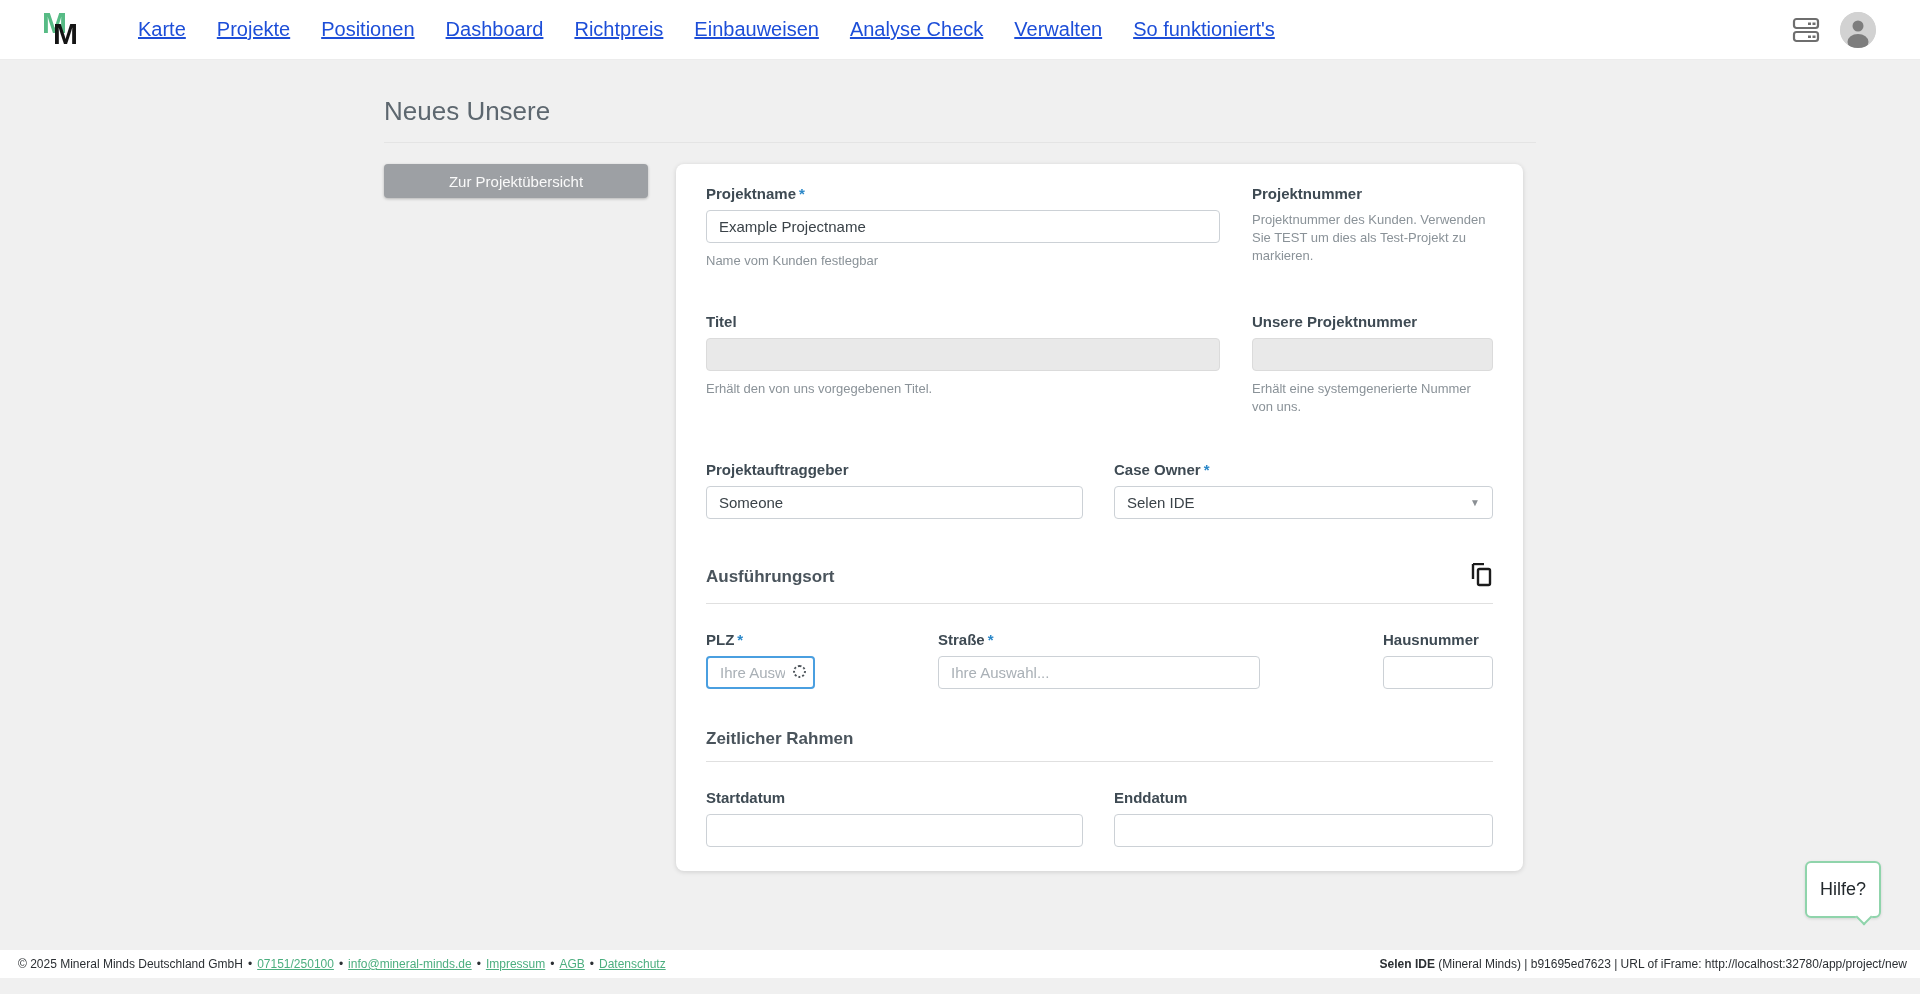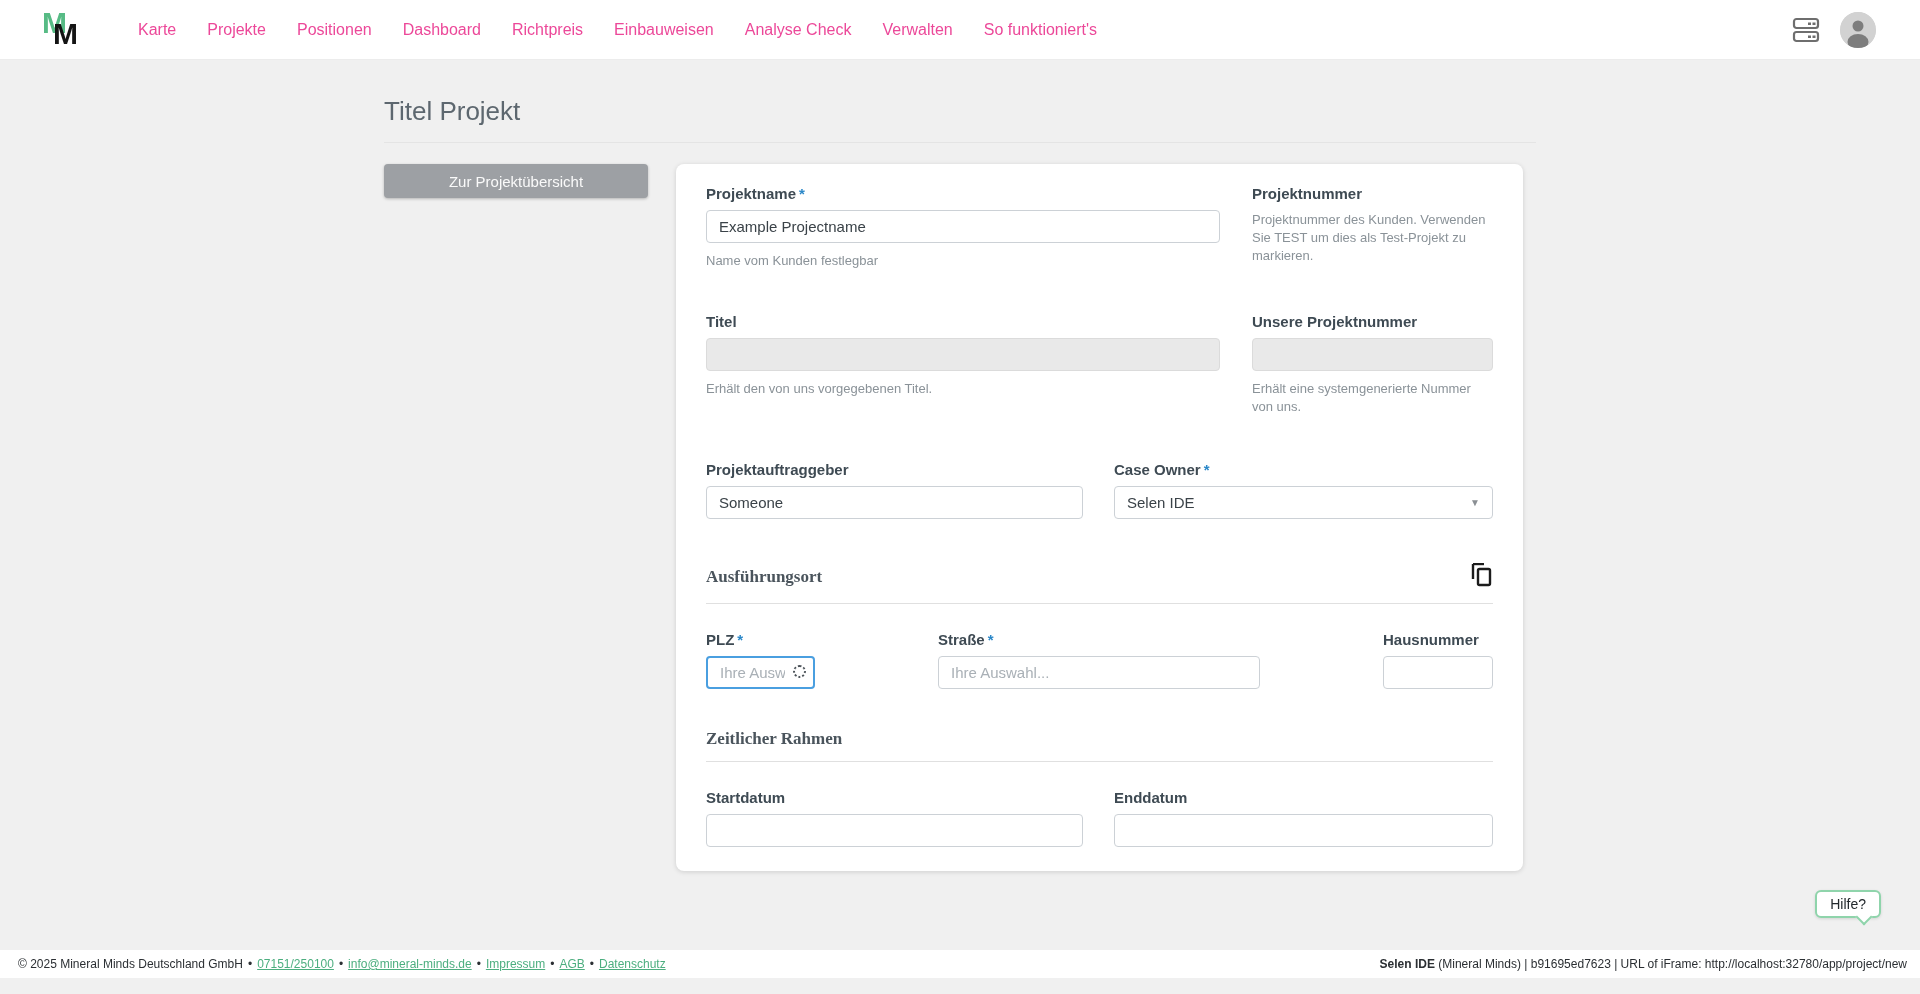--- a/index.html
+++ b/index.html
@@ -13,21 +13,21 @@
   
   .header {
     height: 60px; background: #ffffff; display: flex; align-items: center;
     padding: 0 44px 0 40px; border-bottom: 1px solid #ececec;
   }
   .logo { position: relative; width: 52px; height: 48px; flex: 0 0 auto; cursor: pointer; }
   .logo .m { position: absolute; font-weight: 700; font-size: 30px; line-height: 30px; letter-spacing: -1px; }
   .logo .m.green { color: #57bb85; top: 2px; left: 2px; }
   .logo .m.black { color: #141414; top: 13px; left: 13px; }
   .nav { display: flex; gap: 31px; margin-left: 46px; }
-  .nav-item { font-size: 16px; color: #ec4899; cursor: pointer; white-space: nowrap; }
+  .nav-item { font-size: 20px; color: #1d4ed8; cursor: pointer; white-space: nowrap; text-decoration: underline; }
   .header-right { margin-left: auto; display: flex; align-items: center; gap: 20px; }
   .icon-btn { cursor: pointer; display: flex; align-items: center; }
   .avatar { width: 36px; height: 36px; border-radius: 50%; background: #d2d2d2; overflow: hidden; cursor: pointer; }
 
   
   .content { width: 1152px; margin: 0 auto; }
   .page-title {
     margin-top: 36px; font-size: 26px; font-weight: 500; color: #5d676f;
     padding-bottom: 15px; border-bottom: 1px solid #e4e4e4;
   }
@@ -60,41 +60,41 @@
   .w-514 { width: 514px; } .w-241 { width: 241px; }
   .w-377 { width: 377px; } .w-379 { width: 379px; }
   .w-181 { width: 181px; } .w-109 { width: 109px; }
   .w-322 { width: 322px; } .w-110 { width: 110px; }
 
   .row-gap-lg { margin-bottom: 43px; }
   .row-gap-md { margin-bottom: 44px; }
 
   .section-head {
     display: flex; justify-content: space-between; align-items: center;
-    padding-bottom: 12px; border-bottom: 1px solid #e0e0e0; margin-bottom: 27px; font-family: Liberation Serif, serif;
+    padding-bottom: 12px; border-bottom: 1px solid #e0e0e0; margin-bottom: 27px;
   }
   .section-head h2 { font-size: 17px; font-weight: 700; color: #4a545c; }
   .section-top { margin-top: 44px; }
 
   .select { display: flex; align-items: center; justify-content: space-between; cursor: pointer; }
   .caret { font-size: 10px; color: #8a8f94; margin-left: 8px; }
 
   .input-wrap { position: relative; }
   .input-focus {
     border: 2px solid #4a9fe0 !important; border-radius: 5px; padding-right: 28px !important; outline: none;
   }
   .spinner {
     position: absolute; right: 9px; top: 50%; margin-top: -7px; width: 13px; height: 13px;
     border: 2px dotted #4b5258; border-radius: 50%;
   }
 
   
   .help-btn {
     position: fixed; right: 39px; bottom: 76px; background: #fff; border: 2px solid #8fd4ab;
-    border-radius: 6px; padding: 4px 13px; font-size: 14px; color: #22282c; cursor: pointer;
+    border-radius: 6px; padding: 16px 13px; font-size: 18px; color: #22282c; cursor: pointer;
     box-shadow: 0 1px 3px rgba(0,0,0,0.12);
   }
   .help-btn::after {
     content: ""; position: absolute; right: 9px; bottom: -7px; width: 10px; height: 10px;
     background: #fff; border-right: 2px solid #8fd4ab; border-bottom: 2px solid #8fd4ab;
     transform: rotate(45deg);
   }
 
   
   .footer {
@@ -141,21 +141,21 @@
       <svg width="36" height="36" viewBox="0 0 36 36">
         <circle cx="18" cy="18" r="18" fill="#d2d2d2"></circle>
         <circle cx="18" cy="14" r="5.5" fill="#7d7d7d"></circle>
         <ellipse cx="18" cy="30" rx="10.5" ry="8" fill="#7d7d7d"></ellipse>
       </svg>
     </span>
   </div>
 </div>
 
 <div class="content">
-  <h1 class="page-title">Titel Projekt</h1>
+  <h1 class="page-title">Neues Unsere</h1>
 
   <div class="main-row">
     <div class="left-col">
       <button class="back-btn">Zur Projektübersicht</button>
     </div>
 
     <div class="right-col">
 
       <div class="card">
 

